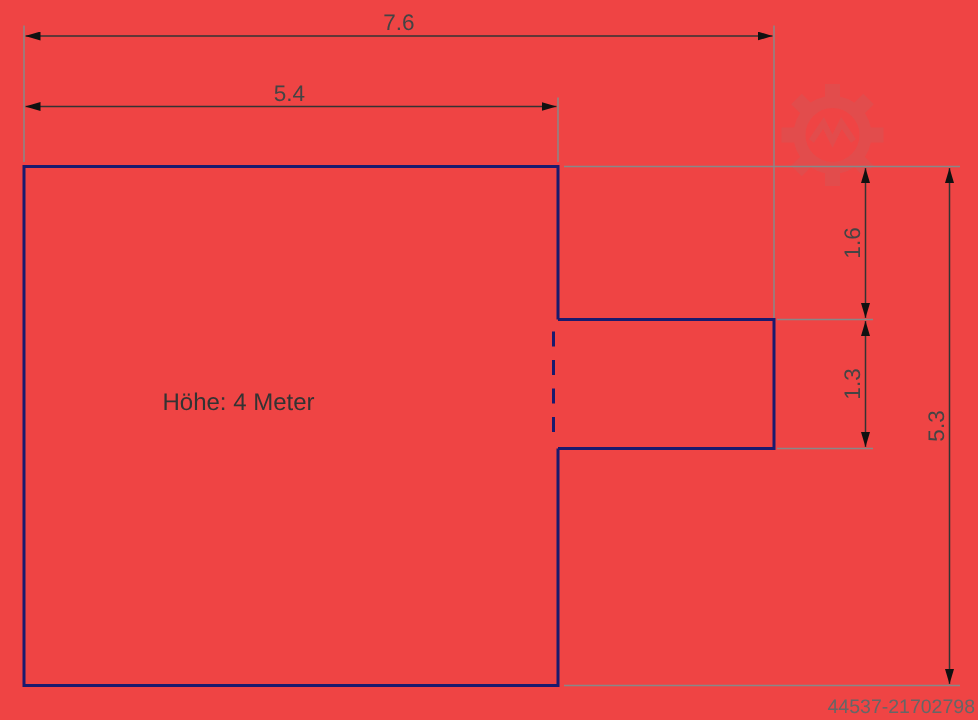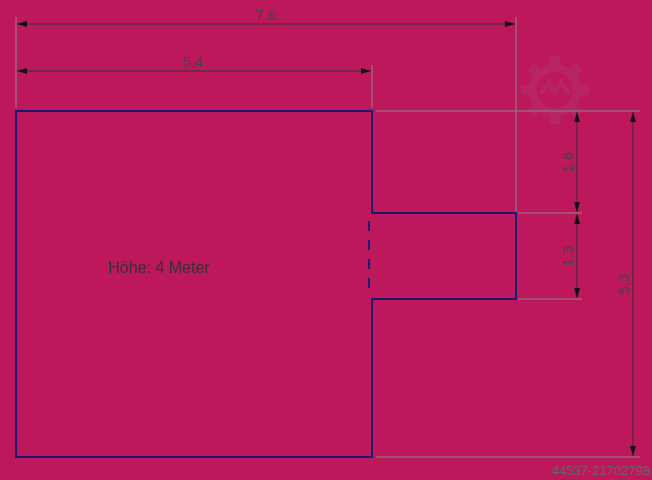--- a/index.html
+++ b/index.html
@@ -1,16 +1,16 @@
 <!DOCTYPE html>
 <html><head>
 <meta charset="utf-8">
 <style>
   html, body { margin:0; padding:0; background:#ffffff; }
-  #canvas { position:relative; width:652px; height:480px; overflow:hidden; background:#be185d; }
+  #canvas { position:relative; width:652px; height:480px; overflow:hidden; background:#ef4444; }
   svg { position:absolute; left:0; top:0; }
   .dimtext { font-family:"Liberation Sans", sans-serif; font-size:15px; fill:#444; }
   .label { font-family:"Liberation Sans", sans-serif; font-size:16px; fill:#333; }
   .id { font-family:"Liberation Sans", sans-serif; font-size:13px; fill:#666; }
 </style>
 </head>
 <body>
 
 <div id="canvas">
   <svg width="652" height="480" viewBox="0 0 652 480">

